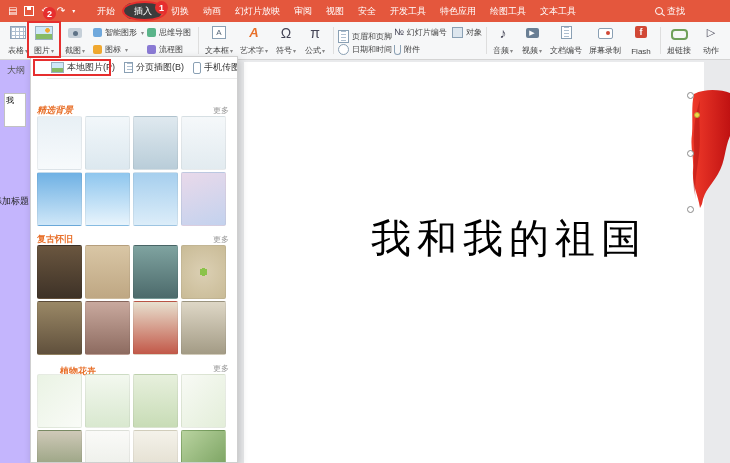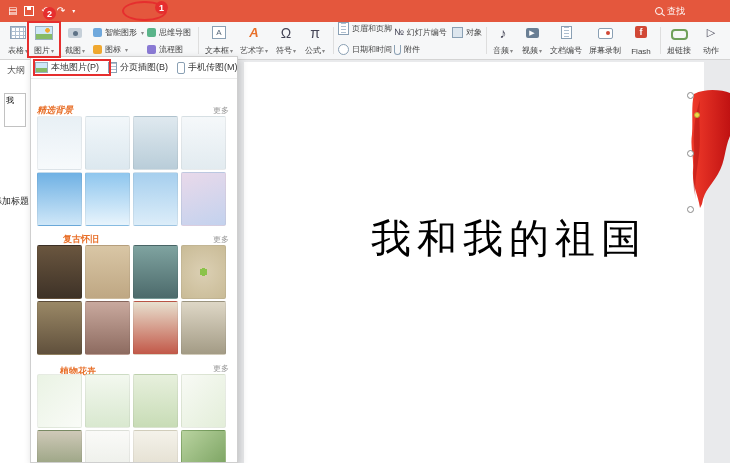--- a/index.html
+++ b/index.html
@@ -42,37 +42,37 @@
   .ic-flash{width:12px;height:12px;background:#d14836;border-radius:2px;color:#fff;font-size:9px;font-weight:bold;line-height:12px;text-align:center;}
   .ic-link{width:13px;height:7px;border:2px solid #6fa05a;border-radius:4px;margin-top:3px;}
   .ic-page{width:9px;height:11px;border:1px solid #8aa0b4;background:linear-gradient(#aebfd0 1px,transparent 1px) 2px 3px/5px 3px repeat-y #fff;}
   .ic-clock{width:9px;height:9px;border:1px solid #8aa0b4;border-radius:50%;background:#fff;}
   .ic-clip{width:5px;height:9px;border:1.5px solid #8aa0b4;border-top:none;border-radius:0 0 4px 4px;}
   .ic-cube{width:9px;height:9px;border:1px solid #8aa0b4;background:#dde6ee;}
   .ic-record{width:13px;height:9px;border:1px solid #8aa0b4;border-radius:2px;position:relative;background:#fff;margin-top:2px;}
   .ic-record::after{content:"";position:absolute;right:2px;top:2px;width:4px;height:4px;border-radius:50%;background:#d14836;}
 
   
-  .outline{position:absolute;left:0;top:60px;width:30px;bottom:0;background:#ffffff;border-right:1px solid #e0e0e0;}
+  .outline{position:absolute;left:0;top:60px;width:30px;bottom:0;background:#c4b5fd;border-right:1px solid #e0e0e0;}
   .outline-tab{font-size:9px;color:#555;padding:4px 0 0 7px;}
   .outline-thumb{position:absolute;left:4px;top:33px;width:22px;height:34px;border:1px solid #c2c2c2;background:#fff;font-size:8px;color:#000;padding:1px;box-sizing:border-box;}
   .outline-cliptext{position:absolute;left:-7px;top:135px;font-size:9px;color:#222;white-space:nowrap;}
 
   .slide{position:absolute;left:244px;top:62px;width:460px;height:401px;background:#fff;}
   .slide-title{position:absolute;left:371px;top:211px;font-family:"Liberation Serif","DejaVu Serif",serif;
                font-size:40px;letter-spacing:6px;color:#000;white-space:nowrap;}
 
   .flag{position:absolute;left:690px;top:90px;width:40px;height:124px;}
   .hdl{position:absolute;width:7px;height:7px;background:#fff;border:1px solid #8a8a8a;border-radius:50%;box-sizing:border-box;}
   .hdl-adjust{position:absolute;width:6px;height:6px;background:#f5d742;border:1px solid #b8a43a;border-radius:50%;box-sizing:border-box;}
 
   
   .panel{position:absolute;left:30px;top:56px;width:208px;height:407px;background:#fff;border:1px solid #cfcfcf;
          box-shadow:2px 3px 8px rgba(0,0,0,.18);box-sizing:border-box;overflow:hidden;}
-  .pmenu{position:absolute;top:0;left:0;right:0;height:21px;border-bottom:1px solid #ececec;display:flex;align-items:center;gap:9px;padding-left:4px;font-size:9px;color:#333;}
+  .pmenu{position:absolute;top:0;left:16px;right:0;height:21px;border-bottom:1px solid #ececec;display:flex;align-items:center;gap:9px;padding-left:4px;font-size:9px;color:#333;}
   .pmenu-item{display:flex;align-items:center;gap:3px;white-space:nowrap;}
   .ic-mini-pic{width:11px;height:9px;border:1px solid #9ab0c0;background:linear-gradient(180deg,#cfe8f8 58%,#86bb66 42%);}
   .ic-phone{width:6px;height:10px;border:1px solid #8aa0b4;border-radius:2px;}
   .psearch{position:absolute;top:26px;left:4px;right:4px;height:17px;display:flex;align-items:center;}
   .psearch input{width:110px;height:15px;border:1px solid #dcdcdc;border-radius:2px;font-size:8px;padding:0 4px;color:#666;box-sizing:border-box;outline:none;font-family:inherit;}
   .psearch input::placeholder{color:#aaa;}
   .ptags{margin-left:auto;display:flex;gap:7px;font-size:8px;color:#8a8a8a;}
   .sec-label{position:absolute;left:6px;font-size:9px;font-weight:bold;color:#e8702a;}
   .more{position:absolute;right:8px;font-size:8px;color:#999;}
   .grid-row{position:absolute;left:6px;display:flex;gap:3px;}
@@ -91,20 +91,34 @@
 <div class="app">
 
   <div class="titlebar">
     <div class="tb-icons">
       <span class="tb-glyph">▤</span>
       <span class="ic-floppy"></span>
       <span class="tb-glyph">↶</span>
       <span class="tb-glyph">↷</span>
       <span class="tb-glyph" style="font-size:6px;">▾</span>
     </div>
+    <div class="tabs">
+      <span class="tab">开始</span>
+      <span class="tab active">插入</span>
+      <span class="tab">切换</span>
+      <span class="tab">动画</span>
+      <span class="tab">幻灯片放映</span>
+      <span class="tab">审阅</span>
+      <span class="tab">视图</span>
+      <span class="tab">安全</span>
+      <span class="tab">开发工具</span>
+      <span class="tab">特色应用</span>
+      <span class="tab">绘图工具</span>
+      <span class="tab">文本工具</span>
+    </div>
     <div class="find">
       <span class="mag"></span>
       <span>查找</span>
     </div>
   </div>
 
   <div class="ribbon">
 
     <div class="tall" style="left:5px;width:26px;">
       <span class="ic-table"></span>
@@ -154,21 +168,21 @@
       <span class="ic-glyph">Ω</span>
       <span class="lbl"><span>符号</span><span class="dd">▾</span></span>
     </div>
     <div class="tall" style="left:302px;width:26px;">
       <span class="ic-glyph">π</span>
       <span class="lbl"><span>公式</span><span class="dd">▾</span></span>
     </div>
 
     <div class="vsep" style="left:333px;"></div>
 
-    <div class="sbtn" style="left:338px;top:0;">
+    <div class="sbtn" style="left:338px;top:8px;">
       <span class="ic-page"></span>
       <span>页眉和页脚</span>
     </div>
     <div class="sbtn" style="left:338px;top:21px;">
       <span class="ic-clock"></span>
       <span>日期和时间</span>
     </div>
     <div class="sbtn" style="left:394px;top:4px;">
       <span class="ic-glyph" style="font-size:9px;line-height:9px;">№</span>
       <span>幻灯片编号</span>
@@ -270,21 +284,21 @@
       <div class="thumb" style="background: linear-gradient(rgb(223, 233, 239), rgb(185, 205, 217));"></div>
       <div class="thumb" style="background: linear-gradient(rgb(245, 248, 250), rgb(226, 235, 240));"></div>
     </div>
     <div class="grid-row" style="top:115px;">
       <div class="thumb" style="background: linear-gradient(rgb(111, 177, 228), rgb(207, 231, 248));"></div>
       <div class="thumb" style="background: linear-gradient(rgb(142, 198, 238), rgb(232, 244, 252));"></div>
       <div class="thumb" style="background: linear-gradient(rgb(166, 207, 238), rgb(220, 237, 249));"></div>
       <div class="thumb" style="background: linear-gradient(160deg, rgb(233, 217, 234), rgb(195, 210, 238));"></div>
     </div>
 
-    <div class="sec-label" style="top:176px;margin-left:26px;">复古怀旧</div>
+    <div class="sec-label" style="top:176px;">复古怀旧</div>
     <div class="more" style="top:177px;">更多</div>
     <div class="grid-row" style="top:188px;">
       <div class="thumb" style="background: linear-gradient(rgb(106, 86, 63), rgb(62, 50, 39));"></div>
       <div class="thumb" style="background: linear-gradient(rgb(217, 198, 165), rgb(191, 167, 131));"></div>
       <div class="thumb" style="background: linear-gradient(rgb(127, 163, 160), rgb(76, 106, 107));"></div>
       <div class="thumb" style="background: radial-gradient(circle, rgb(139, 195, 74) 0px, rgb(139, 195, 74) 4px, rgb(217, 205, 176) 4px, rgb(201, 187, 150) 100%);"></div>
     </div>
     <div class="grid-row" style="top:244px;">
       <div class="thumb" style="background: linear-gradient(rgb(154, 136, 102), rgb(96, 80, 60));"></div>
       <div class="thumb" style="background: linear-gradient(rgb(201, 169, 158), rgb(141, 107, 96));"></div>

